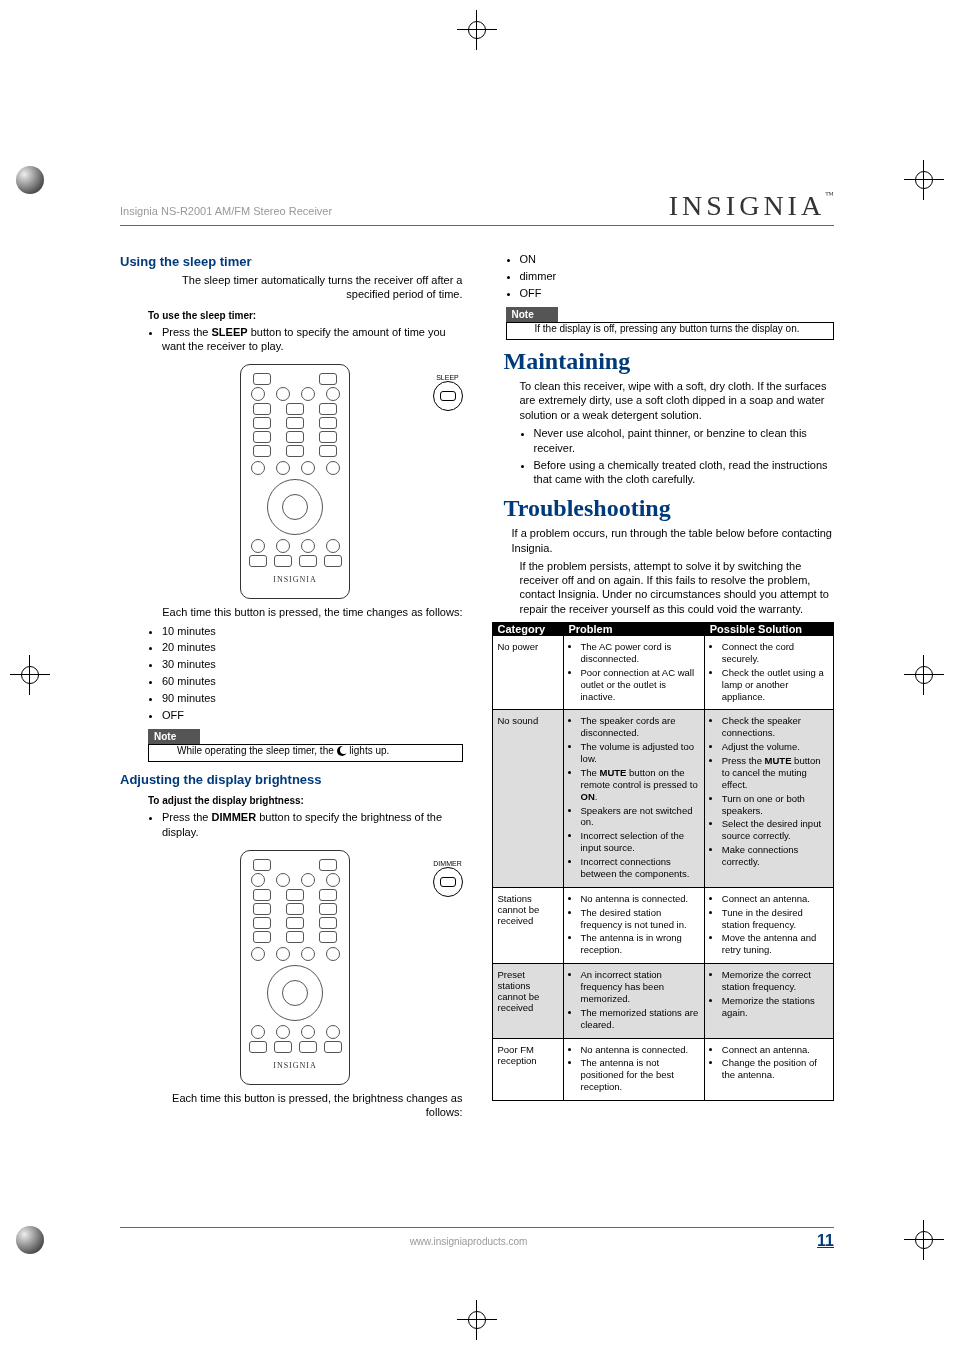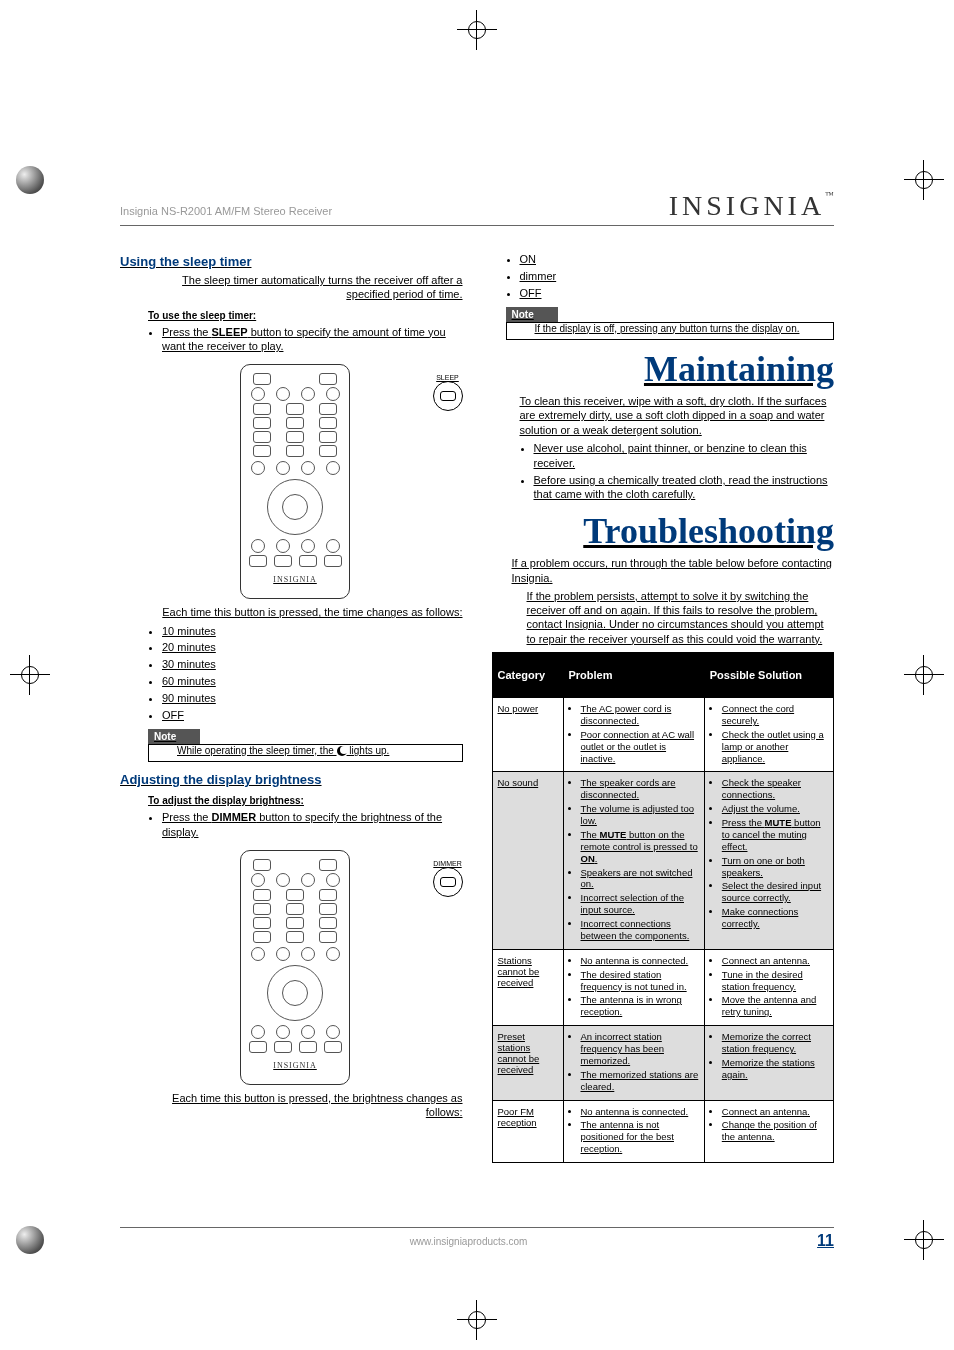--- a/index.html
+++ b/index.html
@@ -77,33 +77,31 @@
   .brand .tm { font-size: 9px; vertical-align: top; letter-spacing: 0; }
 
   .content {
     position: absolute;
     top: 250px;
     left: 120px;
     right: 120px;
     bottom: 120px;
     display: flex;
     gap: 29px;
-    text-decoration: underline;
   }
   .col {
     flex: 1;
     min-width: 0;
   }
   h2.series {
     font-family: Georgia, 'Times New Roman', serif;
     color: #003a7a;
-    font-size: 36px;
+    font-size: 24px;
     font-weight: bold;
     margin: 8px 0 4px 12px;
-    text-align: right;
   }
   h3.blue {
     color: #003a7a;
     font-size: 13px;
     font-weight: bold;
     margin: 4px 0 4px 0;
   }
   h4.bold {
     font-size: 10px;
     font-weight: bold;
@@ -191,21 +189,21 @@
   table.ts {
     width: 100%;
     border-collapse: collapse;
     font-size: 9.5px;
     margin-top: 6px;
   }
   table.ts th {
     background: #000;
     color: #fff;
     text-align: left;
-    padding: 16px 5px;
+    padding: 0 5px;
     font-size: 11px;
     border: 1px solid #000;
   }
   table.ts td {
     border: 1px solid #000;
     padding: 5px 5px;
     vertical-align: top;
   }
   table.ts tr.alt td { background: #ddd; }
   table.ts td.cat { width: 60px; font-size:9.5px; }
@@ -467,21 +465,21 @@
 
       <h2 class="series">Maintaining</h2>
       <p class="body-noindent" style="margin-left:28px">To clean this receiver, wipe with a soft, dry cloth. If the surfaces are extremely dirty, use a soft cloth dipped in a soap and water solution or a weak detergent solution.</p>
       <ul class="bul" id="maint-list">
           <li>Never use alcohol, paint thinner, or benzine to clean this receiver.</li>
           <li>Before using a chemically treated cloth, read the instructions that came with the cloth carefully.</li>
         </ul>
 
       <h2 class="series">Troubleshooting</h2>
       <p class="body-noindent" style="margin-left:20px">If a problem occurs, run through the table below before contacting Insignia.</p>
-      <p class="body-noindent" style="margin-left:35px">If the problem persists, attempt to solve it by switching the receiver off and on again. If this fails to resolve the problem, contact Insignia. Under no circumstances should you attempt to repair the receiver yourself as this could void the warranty.</p>
+      <p class="body-noindent" style="margin-left:28px">If the problem persists, attempt to solve it by switching the receiver off and on again. If this fails to resolve the problem, contact Insignia. Under no circumstances should you attempt to repair the receiver yourself as this could void the warranty.</p>
 
       <table class="ts">
         <thead>
           <tr>
             <th>Category</th>
             <th>Problem</th>
             <th>Possible Solution</th>
           </tr>
         </thead>
         <tbody id="ts-body">

